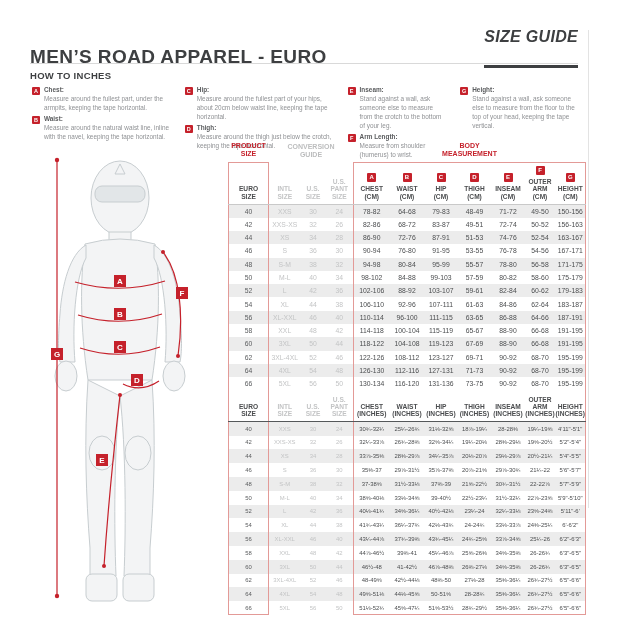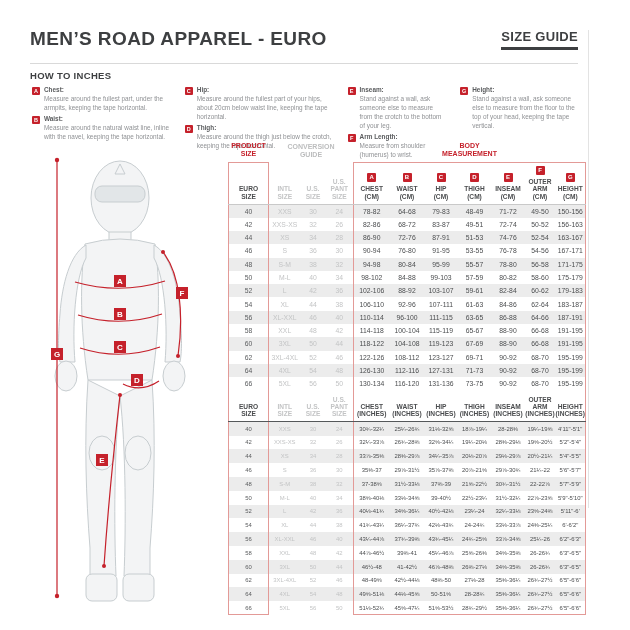--- a/index.html
+++ b/index.html
@@ -13,21 +13,21 @@
   }
   *{margin:0;padding:0;box-sizing:border-box;}
   html,body{background:#fff;}
   body{font-family:"Liberation Sans", sans-serif;width:630px;height:630px;overflow:hidden;}
   .page{position:relative;width:500px;height:630px;background:#fff;}
   .right-rule{position:absolute;left:588px;top:30px;width:1px;height:478px;background:#e3e3e3;}
 
   
   .hdr{position:absolute;left:30px;top:28px;width:548px;display:flex;justify-content:space-between;align-items:flex-end;}
   .title{font-size:19px;font-weight:bold;letter-spacing:.4px;color:var(--dark);}
-  .size-guide{font-size:13px;font-weight:bold;color:var(--dark);border-bottom:3px solid var(--dark);padding-bottom:3px;letter-spacing:.3px;}
+  .size-guide{font-size:16px;font-weight:bold;color:var(--dark);border-bottom:3px solid var(--dark);padding-bottom:19px;letter-spacing:.3px;font-style:italic;}
   .hdr-rule{position:absolute;left:30px;top:63px;width:548px;height:1px;background:#d9d9d9;}
   .how-to{position:absolute;left:30px;top:70px;font-size:9.5px;font-weight:bold;color:var(--dark);letter-spacing:.3px;}
 
   
   .instructions{position:absolute;left:32px;top:86px;width:552px;display:flex;gap:14px;}
   .inst-col{display:flex;flex-direction:column;gap:2px;}
   .inst-col.c1{width:166px;}.inst-col.c2{width:178px;}.inst-col.c3{width:118px;}.inst-col.c4{width:148px;}
   .inst{display:flex;gap:4px;}
   .badge{flex:0 0 auto;width:8px;height:8px;background:var(--red);color:#fff;font-size:5.5px;font-weight:bold;
          display:flex;align-items:center;justify-content:center;border-radius:1px;margin-top:1px;}

